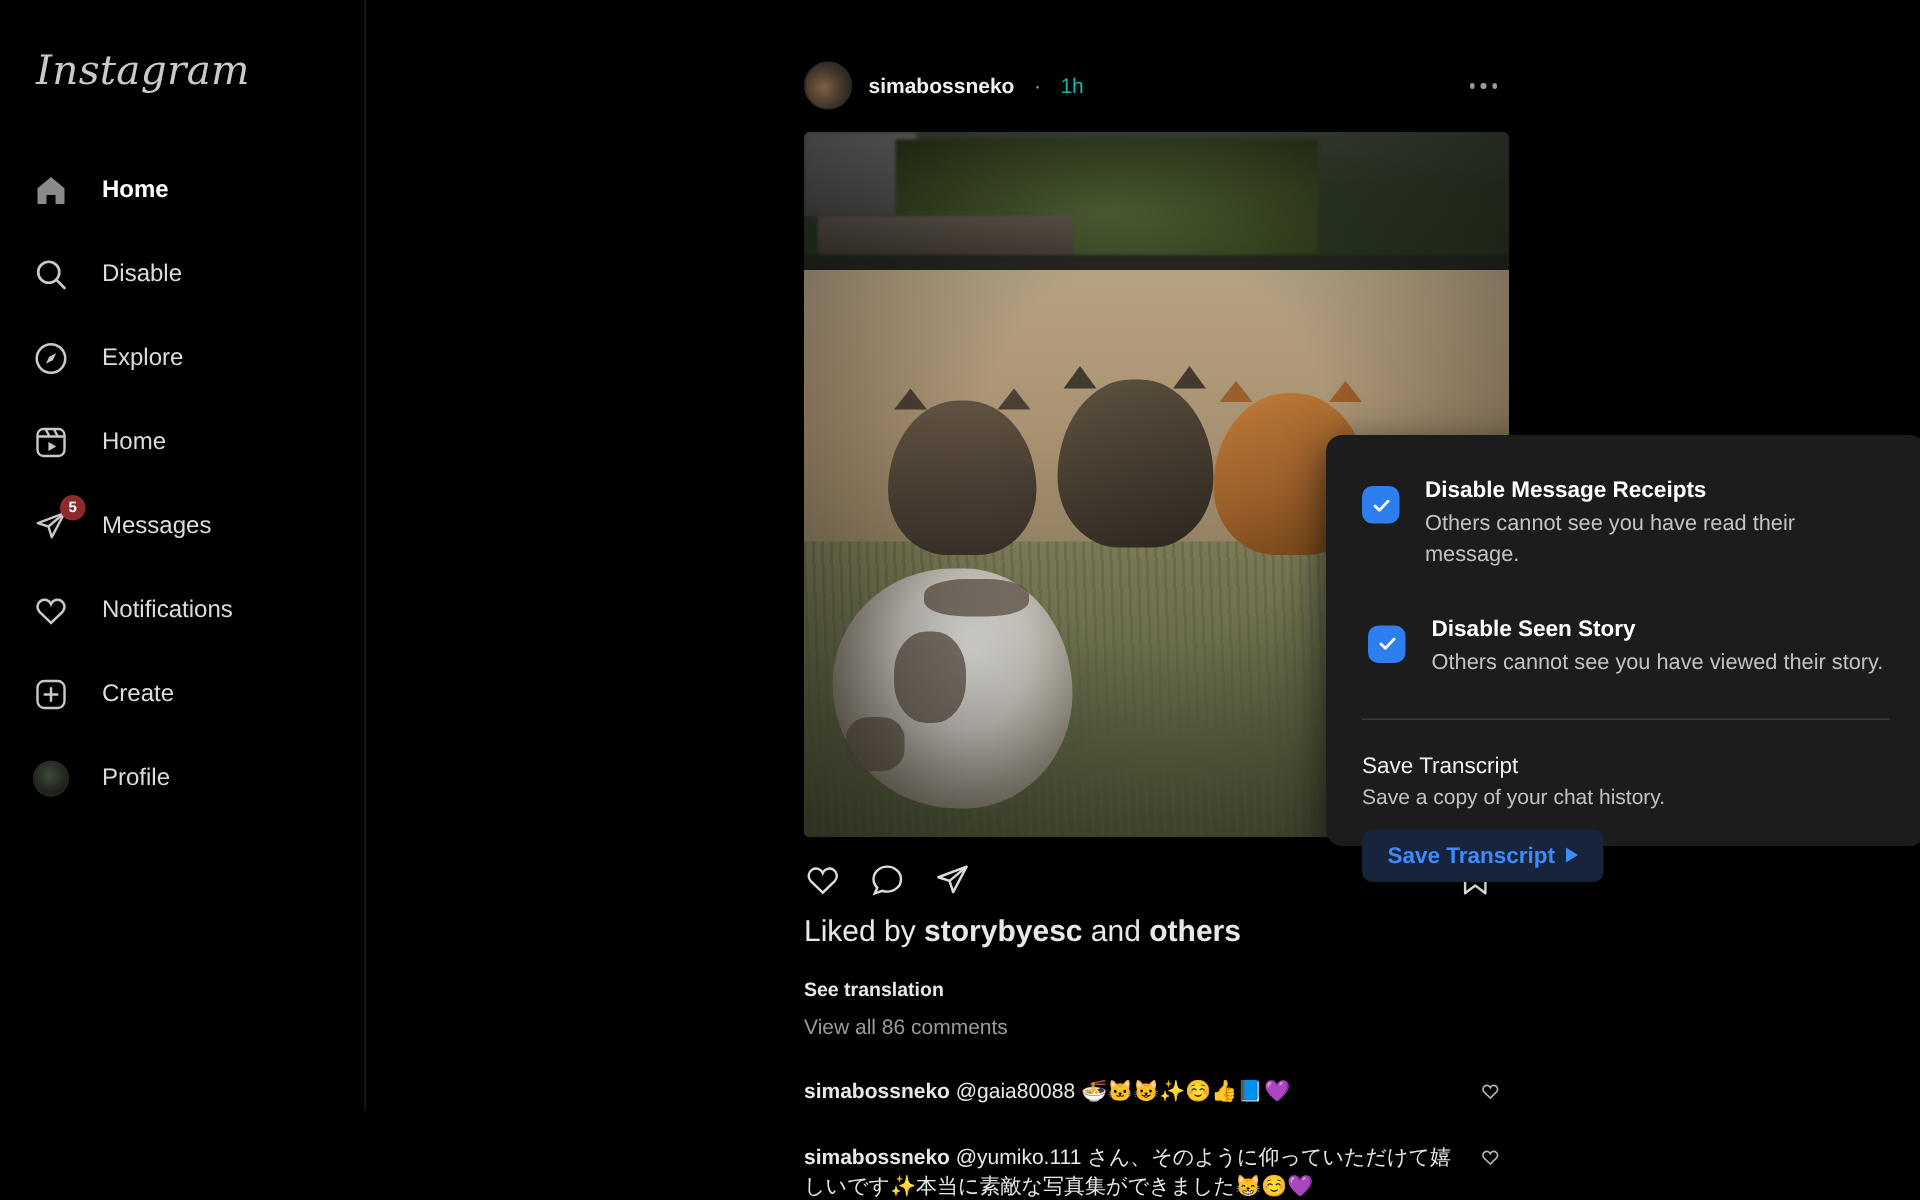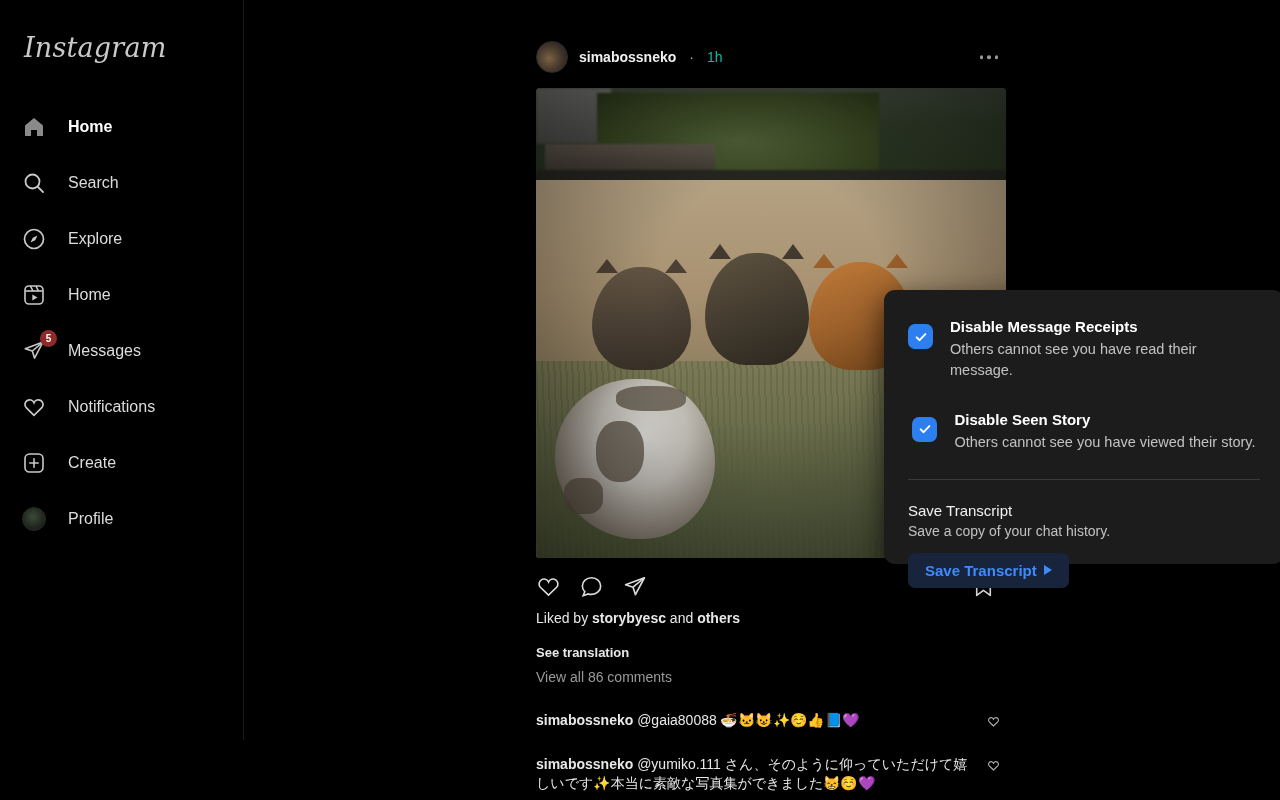--- a/index.html
+++ b/index.html
@@ -139,21 +139,21 @@
   }
 
   .actions {
     display:flex; align-items:center; gap:18px;
     height:44px; margin-top:6px; position:relative;
   }
   .act { cursor:pointer; display:flex; align-items:center; }
   .act svg { display:block; }
   .act-save { position:absolute; right:10px; cursor:pointer; }
 
-  .likes { font-size:14px; color:#e8e8e8; margin-top:2px; }
+  .likes { font-size:20px; color:#e8e8e8; margin-top:2px; }
   .likes b { font-weight:bold; }
   .caption { font-size:14px; color:#e8e8e8; margin-top:14px; line-height:1.35; }
   .caption .cu { font-weight:normal; }
   .caption .cdot { color:#9a9a9a; margin:0 5px; }
   .caption .ell { color:#c9c9c9; }
   .more-link { display:block; font-size:14px; color:#9a9a9a; cursor:pointer; margin-top:1px; }
   .see-tr { font-size:13px; font-weight:bold; color:#e8e8e8; margin-top:19px; cursor:pointer; }
   .view-all { font-size:14px; color:#9a9a9a; margin-top:9px; cursor:pointer; }
 
   .cmt { display:flex; align-items:center; margin-top:26px; position:relative; padding-right:30px; }
@@ -214,21 +214,21 @@
         <span class="lbl">Home</span>
       </div>
 
       <div class="nav-item">
         <span class="ico">
           <svg width="24" height="24" viewBox="0 0 24 24" fill="none" stroke="#c9c9c9" stroke-width="1.8">
             <circle cx="10.5" cy="10.5" r="7"></circle>
               <line x1="15.6" y1="15.6" x2="21" y2="21" stroke-linecap="round"></line>
           </svg>
         </span>
-        <span class="lbl">Search</span>
+        <span class="lbl">Disable</span>
       </div>
 
       <div class="nav-item">
         <span class="ico">
           <svg width="24" height="24" viewBox="0 0 24 24" fill="none" stroke="#c9c9c9" stroke-width="1.7">
             <circle cx="12" cy="12" r="9.5"></circle>
             <polygon points="15.5,8.5 10.8,10.8 8.5,15.5 13.2,13.2" fill="#c9c9c9" stroke="none"></polygon>
           </svg>
         </span>
         <span class="lbl">Explore</span>

